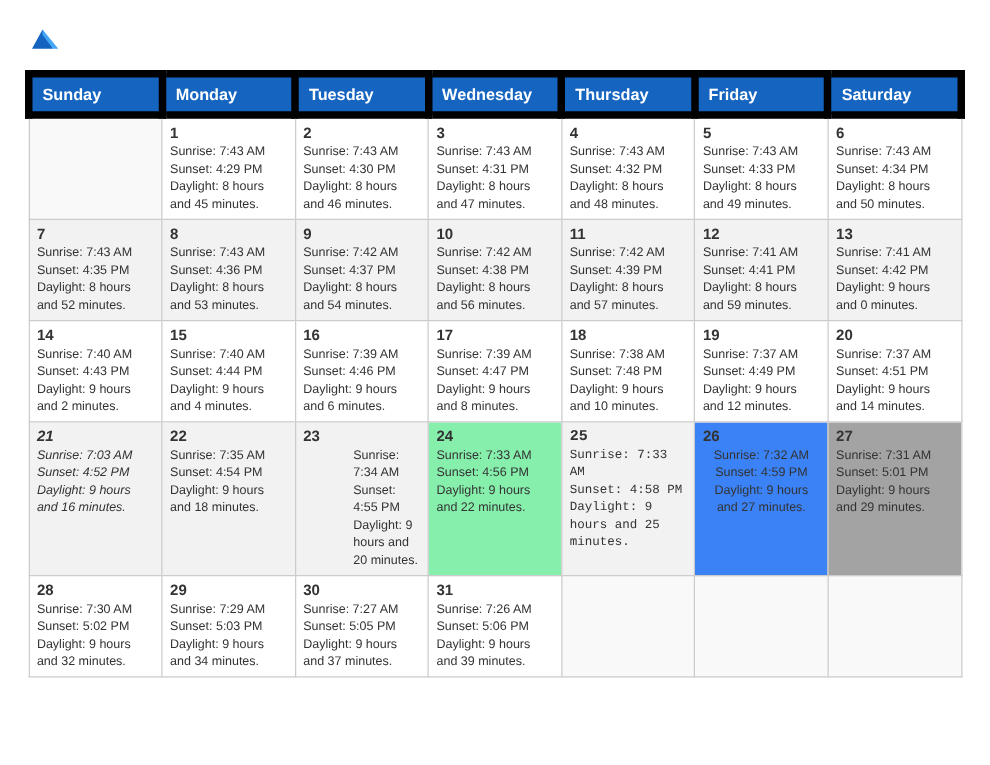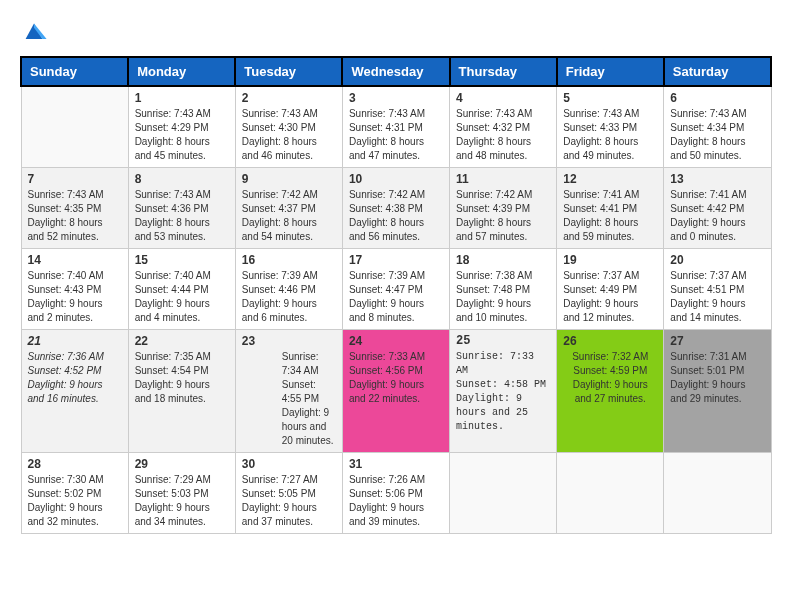--- a/index.html
+++ b/index.html
@@ -64,21 +64,21 @@
       border-collapse: collapse;
       table-layout: fixed;
     }
     .calendar th {
       background-color: #1565C0;
       color: #fff;
       text-align: left;
       padding: 6px 8px;
       font-size: 13px;
       font-weight: bold;
-      border: 2px solid #000000;
+      border: 6px solid #000000;
     }
     .calendar td {
       vertical-align: top;
       border: 1px solid #ccc;
       padding: 4px 6px;
       font-size: 10.5px;
       color: #333;
       height: 80px;
       background: #fff;
     }
@@ -260,49 +260,49 @@
           <td>
             <div class="day-num">20</div>
             <div class="day-info" style="white-space: pre-line;">Sunrise: 7:37 AM
 Sunset: 4:51 PM
 Daylight: 9 hours and 14 minutes.</div>
           </td>
         </tr>
         <tr class="week-row">
           <td style="background: rgb(242, 242, 242); font-style: italic;">
             <div class="day-num">21</div>
-            <div class="day-info" style="white-space: pre-line;">Sunrise: 7:36 AM
+            <div class="day-info" style="white-space: pre-line;">Sunrise: 7:03 AM
 Sunset: 4:52 PM
 Daylight: 9 hours and 16 minutes.</div>
           </td>
           <td style="background: rgb(242, 242, 242);">
             <div class="day-num">22</div>
             <div class="day-info" style="white-space: pre-line;">Sunrise: 7:35 AM
 Sunset: 4:54 PM
 Daylight: 9 hours and 18 minutes.</div>
           </td>
           <td style="background: rgb(242, 242, 242);">
             <div class="day-num">23</div>
             <div class="day-info" style="white-space: pre-line; margin-left: 40px;">Sunrise: 7:34 AM
 Sunset: 4:55 PM
 Daylight: 9 hours and 20 minutes.</div>
           </td>
-          <td style="background: #ec4899;">
+          <td style="background: #86efac;">
             <div class="day-num">24</div>
             <div class="day-info" style="white-space: pre-line;">Sunrise: 7:33 AM
 Sunset: 4:56 PM
 Daylight: 9 hours and 22 minutes.</div>
           </td>
           <td style="background: rgb(242, 242, 242); font-family: Liberation Mono, monospace;">
             <div class="day-num">25</div>
             <div class="day-info" style="white-space: pre-line;">Sunrise: 7:33 AM
 Sunset: 4:58 PM
 Daylight: 9 hours and 25 minutes.</div>
           </td>
-          <td style="background: #84cc16;">
+          <td style="background: #3b82f6;">
             <div class="day-num">26</div>
             <div class="day-info" style="white-space: pre-line; text-align: center;">Sunrise: 7:32 AM
 Sunset: 4:59 PM
 Daylight: 9 hours and 27 minutes.</div>
           </td>
           <td style="background: #a3a3a3; margin-left: 44px;">
             <div class="day-num">27</div>
             <div class="day-info" style="white-space: pre-line;">Sunrise: 7:31 AM
 Sunset: 5:01 PM
 Daylight: 9 hours and 29 minutes.</div>

